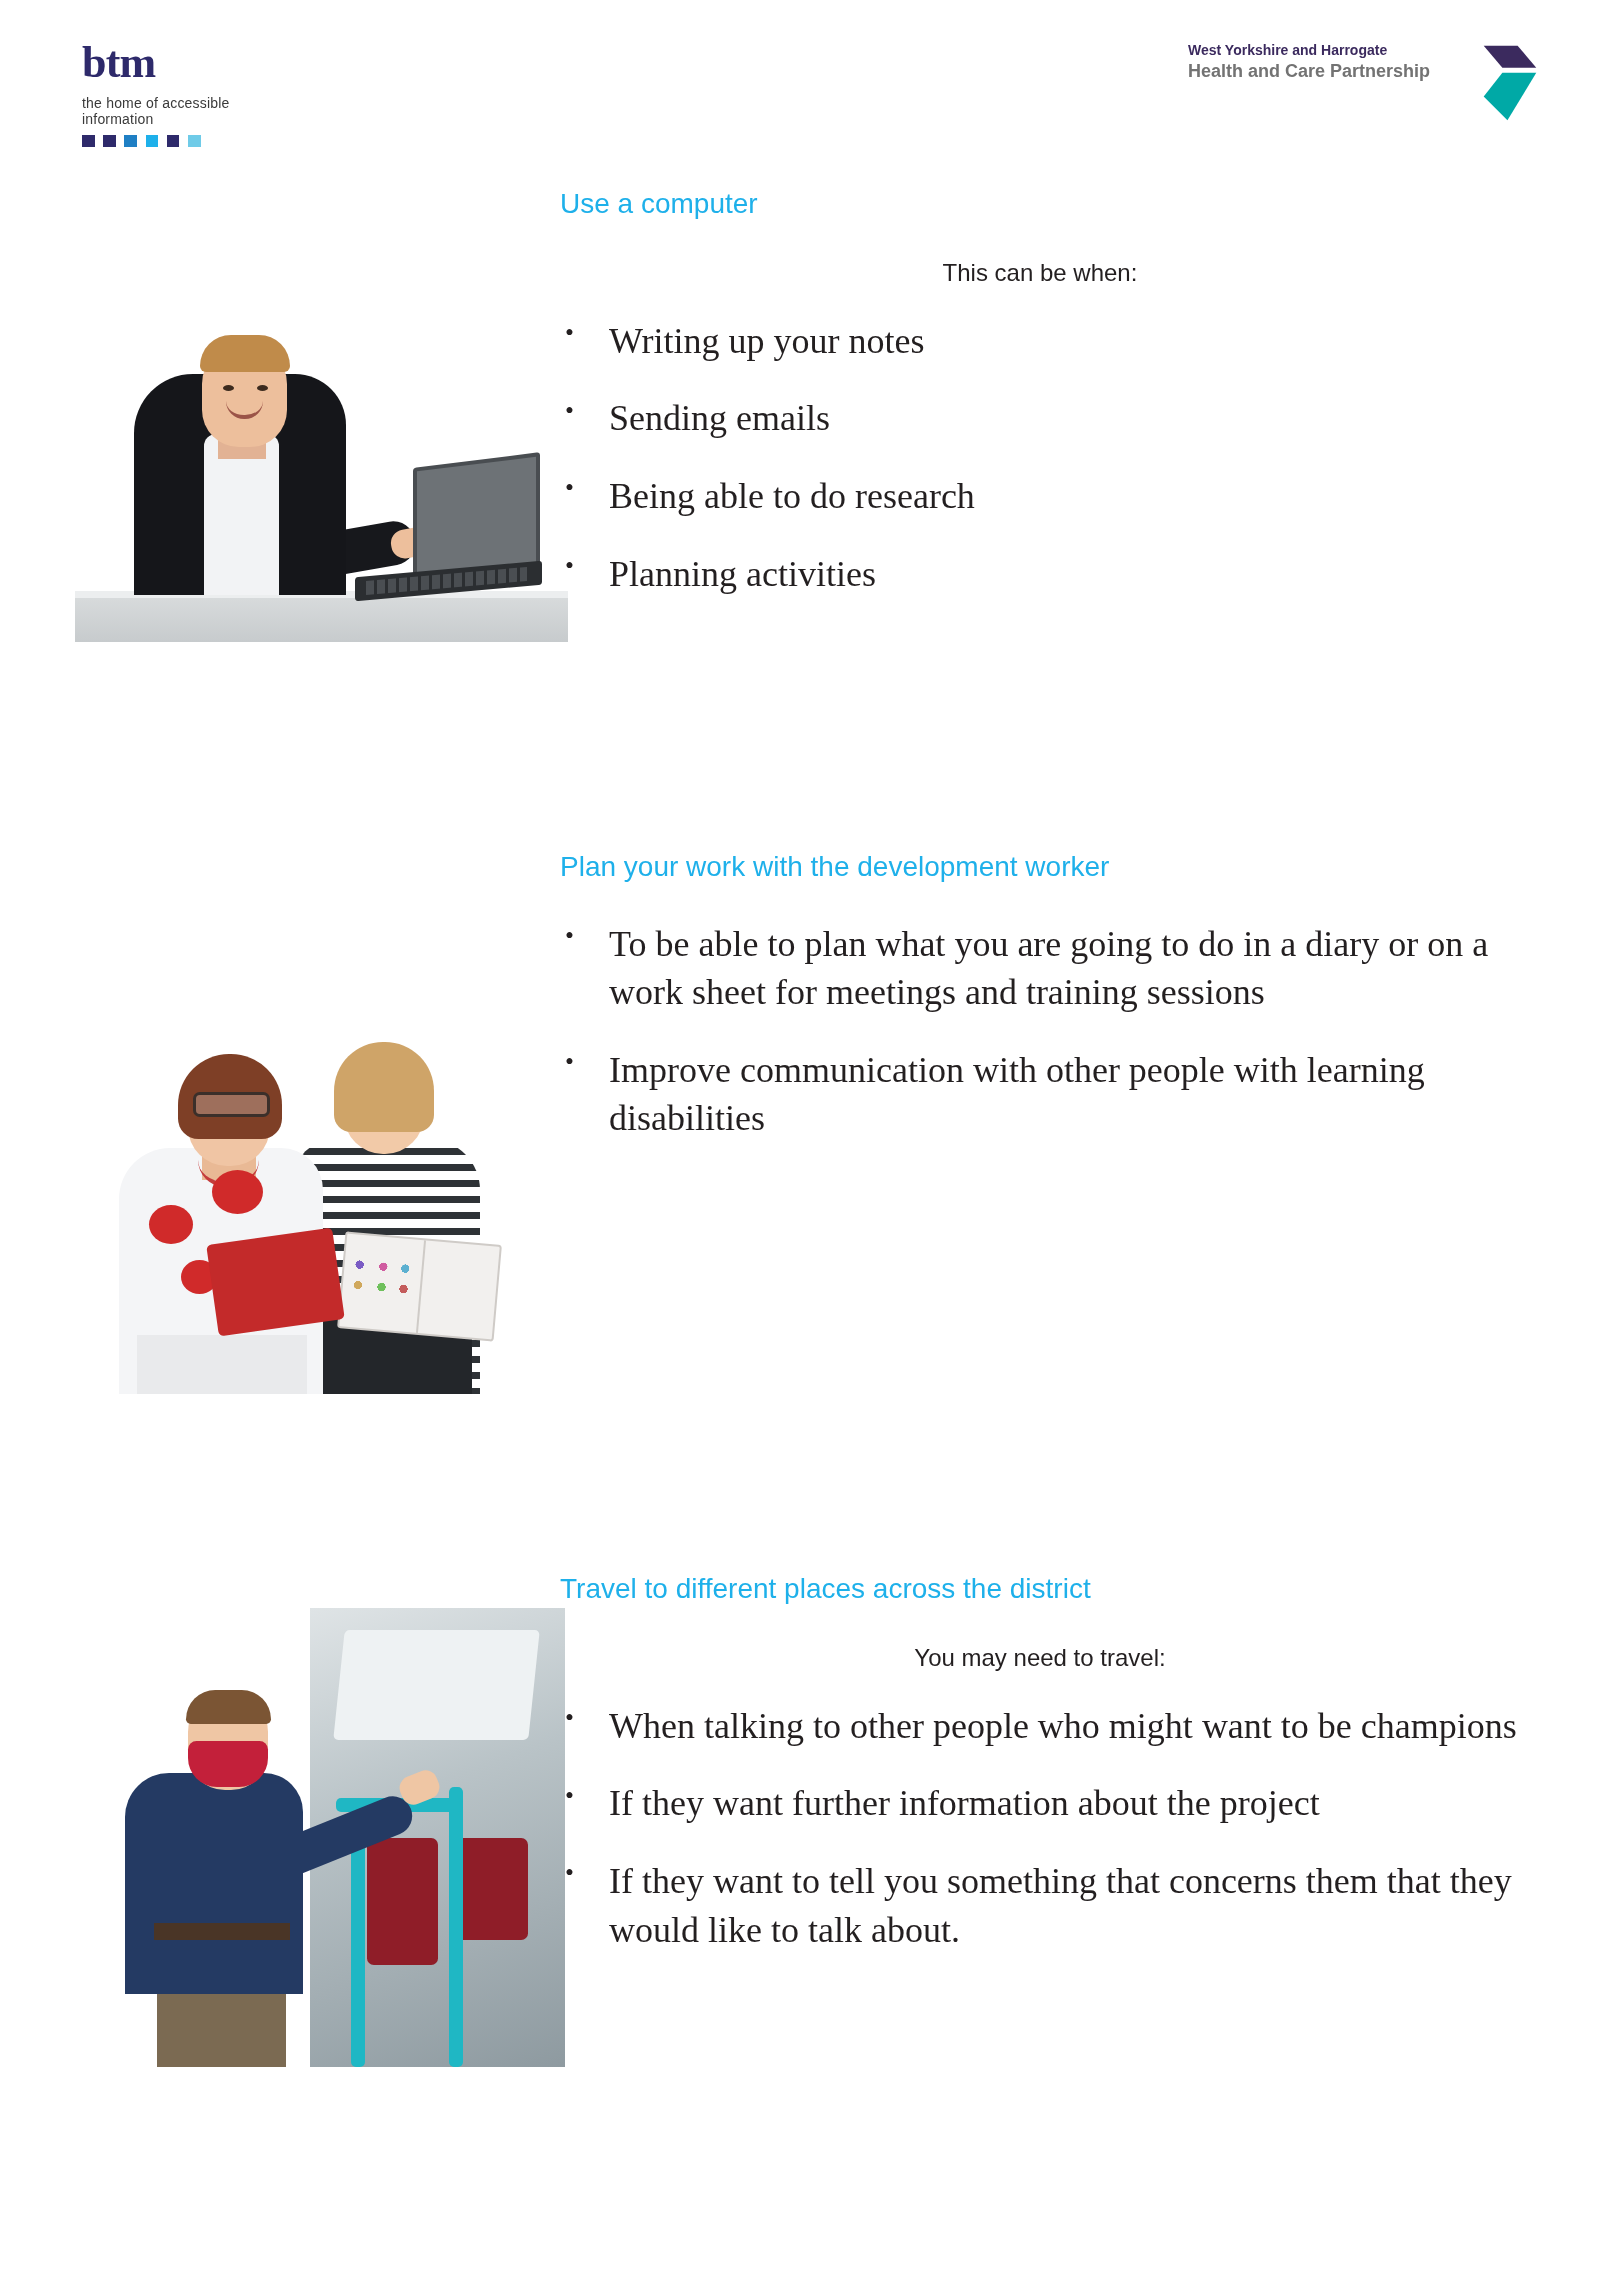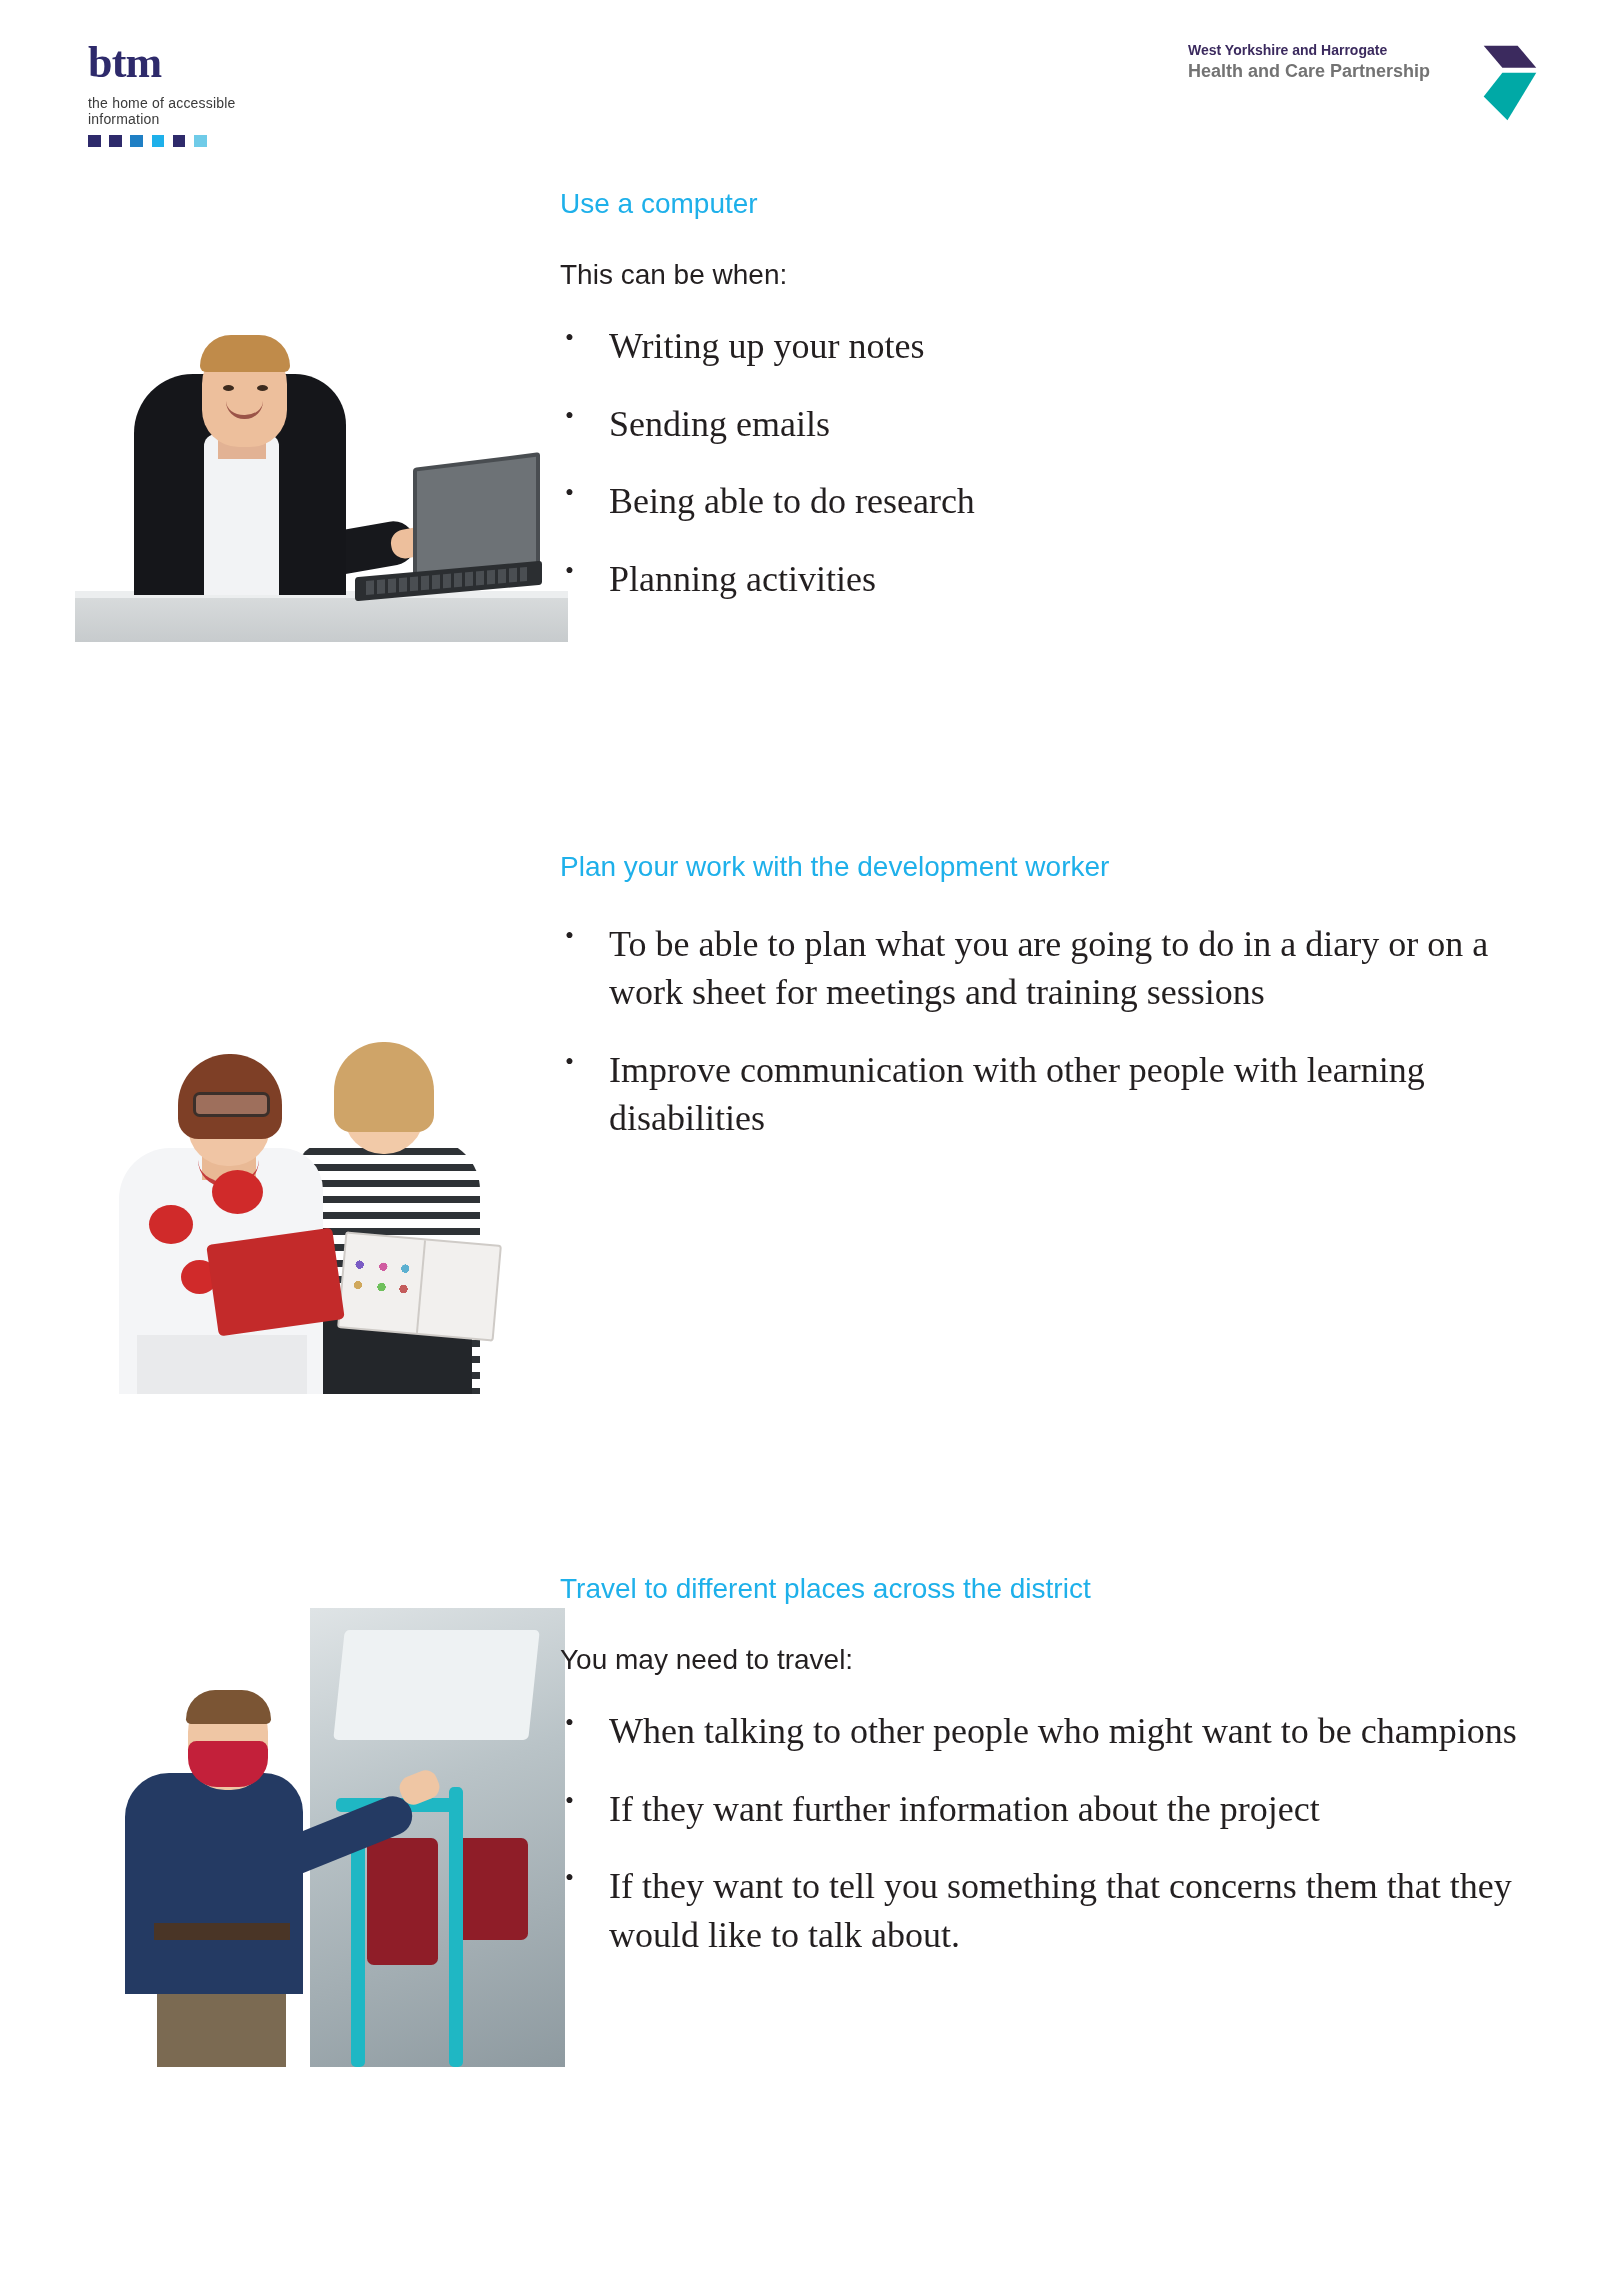--- a/index.html
+++ b/index.html
@@ -16,21 +16,21 @@
     overflow: hidden;
   }
 
   
   .header {
     position: relative;
     height: 153px;
   }
   .btm-logo {
     position: absolute;
-    left: 88px;
+    left: 82px;
     top: 41px;
     width: 204px;
   }
   .btm-wordmark {
     font-family: "Liberation Serif", serif;
     font-weight: bold;
     font-size: 44px;
     letter-spacing: -0.8px;
     color: #2e2a6b;
     line-height: 1;
@@ -104,23 +104,24 @@
     width: 960px;
   }
   h2.heading {
     font-size: 28px;
     font-weight: normal;
     color: #1eb0ea;
     margin: 0 0 36px 0;
     line-height: 1.2;
   }
   p.lead {
-    font-size: 28px;
+    font-size: 24px;
     margin: 0 0 29px 0;
     line-height: 1.3;
+    text-align: center;
   }
   ul.bullets {
     list-style: none;
     margin: 0;
     padding: 0;
   }
   ul.bullets li {
     position: relative;
     font-size: 36px;
     line-height: 1.35;

